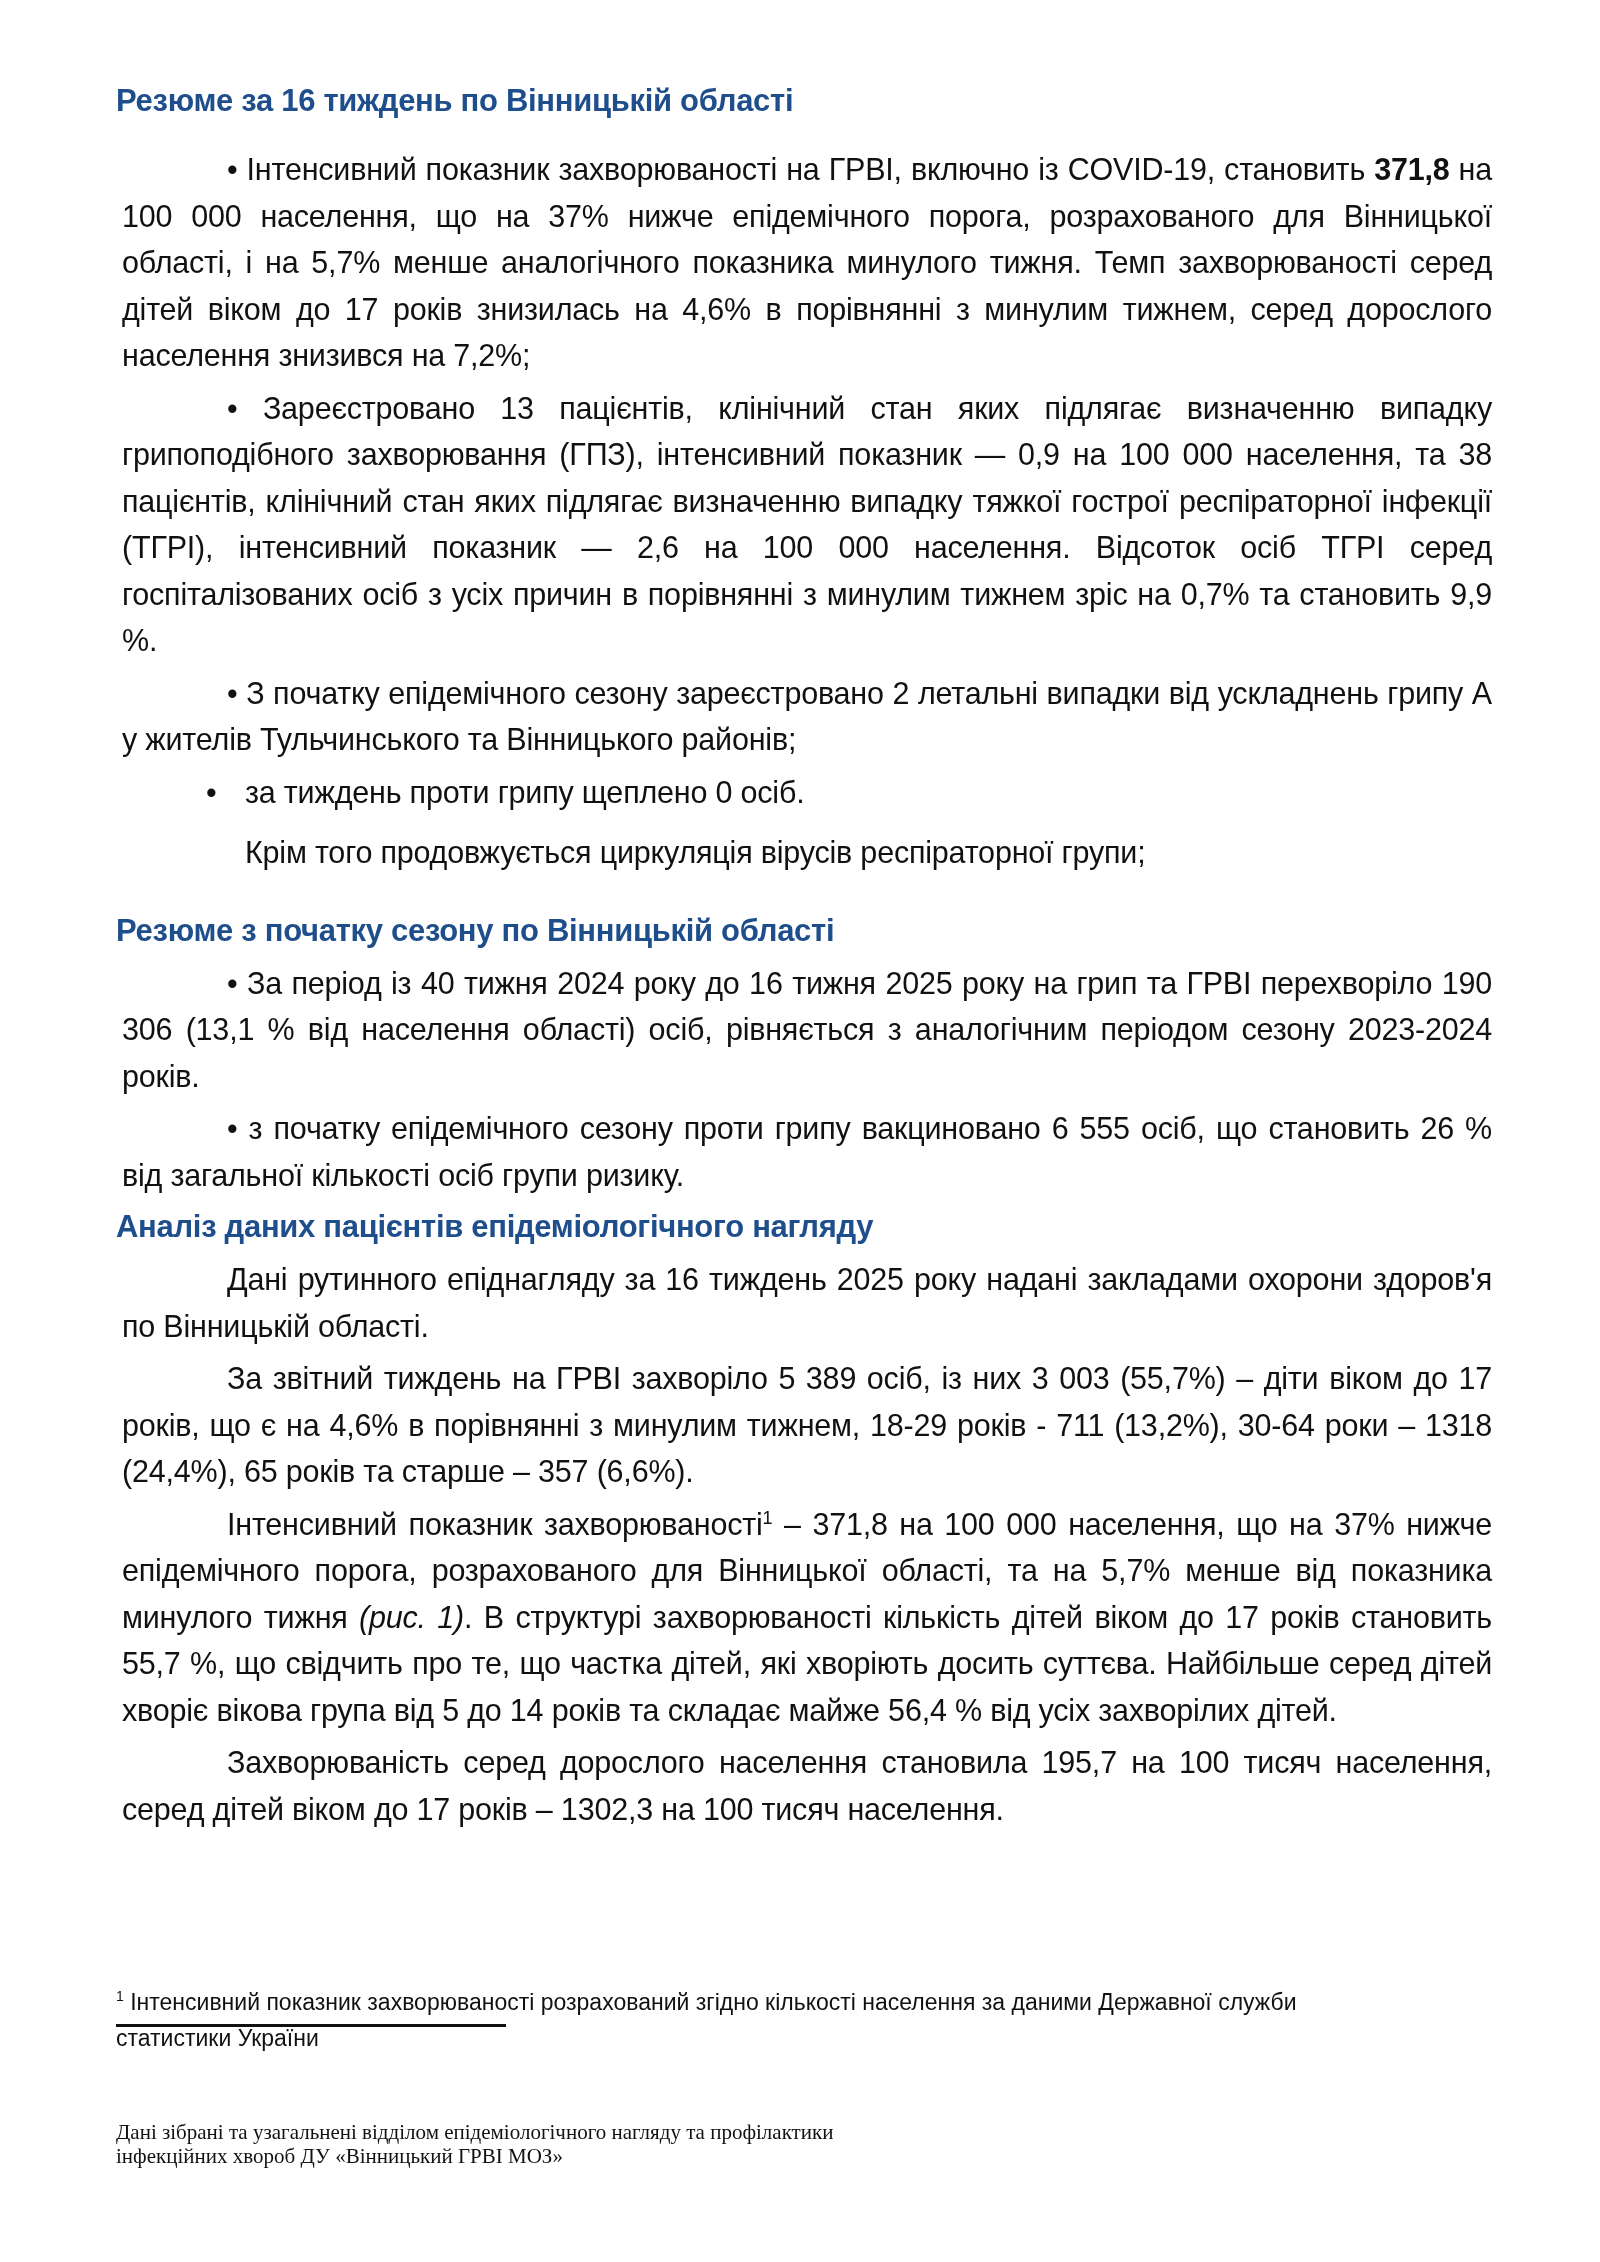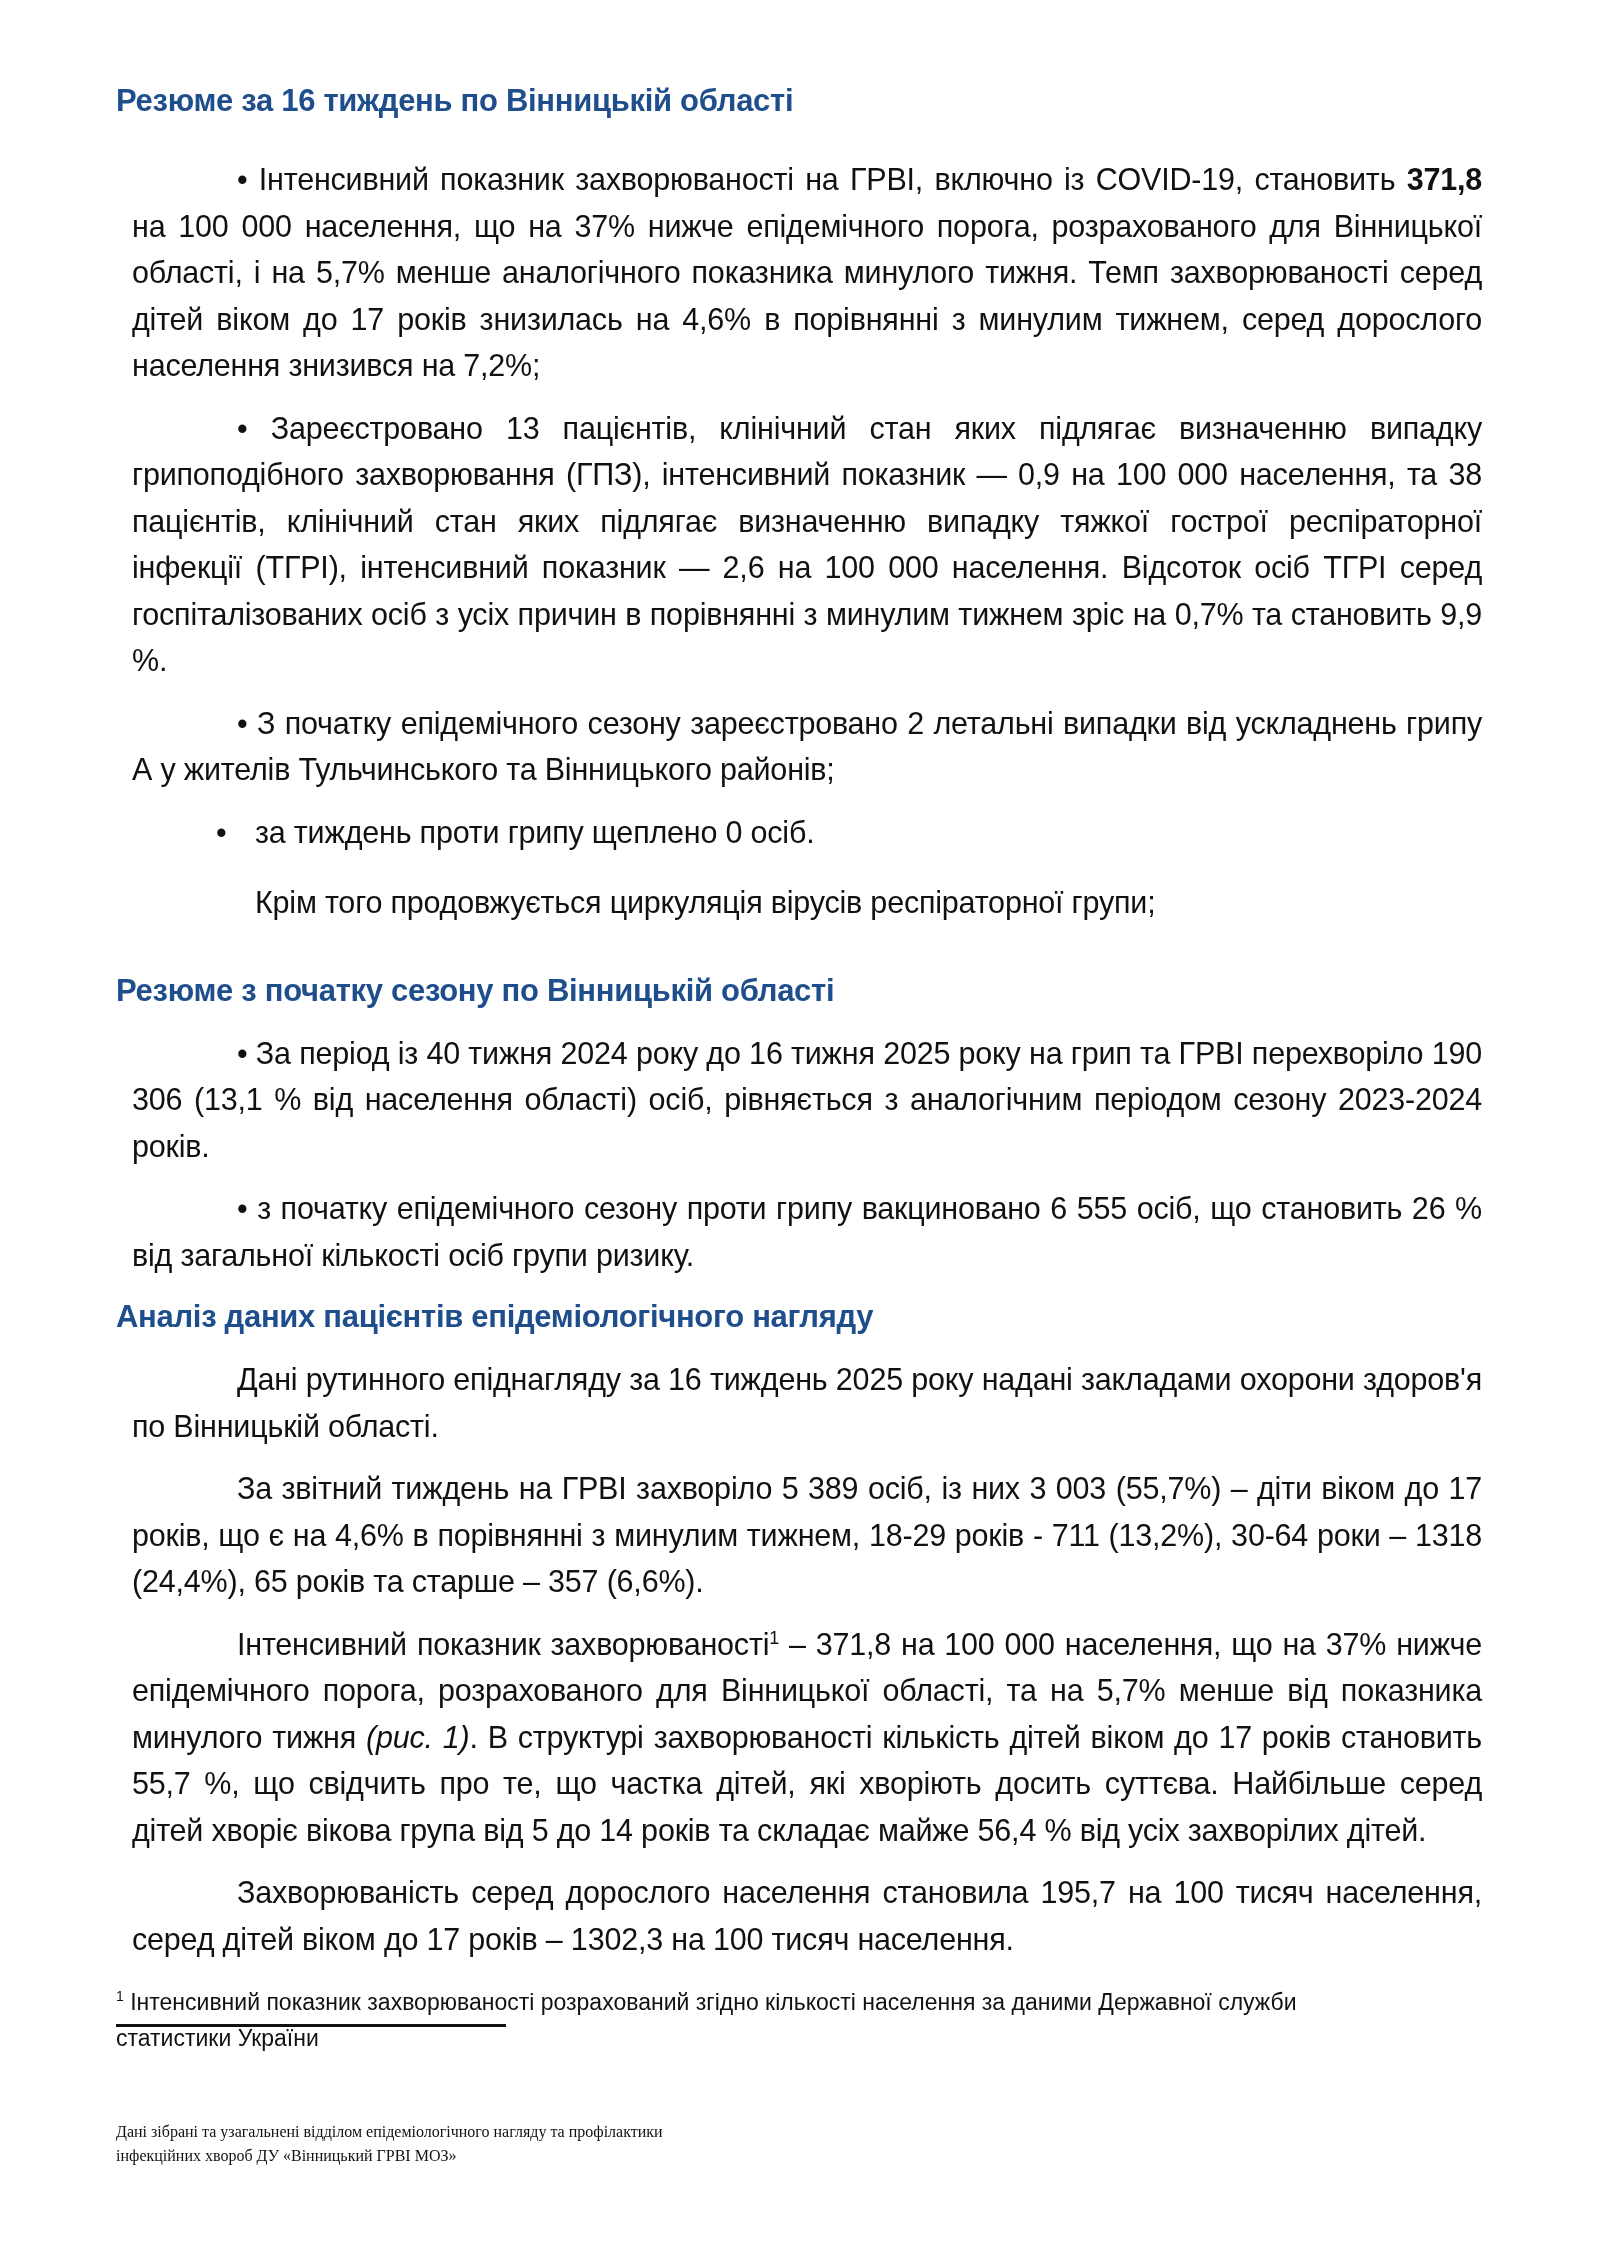--- a/index.html
+++ b/index.html
@@ -1,28 +1,28 @@
 <!DOCTYPE html>
 <html><head>
 <meta charset="utf-8">
 <style>
   html,body{margin:0;padding:0;background:#fff;}
   body{width:1600px;height:2262px;position:relative;overflow:hidden;font-family:"Liberation Sans",sans-serif;color:#111;}
   .page{position:absolute;left:116px;top:78px;width:1382px;}
   .h{color:#1f4e8c;font-weight:bold;font-size:31px;line-height:46px;margin:0;letter-spacing:-0.3px;}
-  p{margin:16px;font-size:30.5px;line-height:46.5px;text-align:justify;text-align-last:left;letter-spacing:-0.2px;}
+  p{margin:6px;font-size:30.5px;line-height:46.5px;text-align:justify;text-align-last:left;letter-spacing:-0.2px;}
   .ind{text-indent:105px;}
   .b2{padding-left:123px;text-indent:-123px;}
   .b2 .dot{display:inline-block;width:123px;text-indent:0;padding-left:84px;box-sizing:border-box;}
   sup{font-size:18px;line-height:0;}
   em{font-style:italic;}
   .fn-line{position:absolute;left:116px;top:2024px;width:390px;height:3px;background:#111;}
   .fn{position:absolute;left:116px;top:1984px;width:1300px;font-size:23px;line-height:36px;}
   .fn sup{font-size:14px;}
-  .footer{position:absolute;left:116px;top:2120px;width:800px;font-family:"Liberation Serif",serif;font-size:16px;line-height:24px;}
+  .footer{position:absolute;left:116px;top:2120px;width:800px;font-family:"Liberation Serif",serif;font-size:21px;line-height:24px;}
 </style>
 </head>
 <body>
 
 <div class="page">
   <h2 class="h">Резюме за 16 тиждень по Вінницькій області</h2>
   <div style="height:16px"></div>
   <p class="ind"><span>• Інтенсивний показник захворюваності на ГРВІ, включно із COVID-19, становить </span><b>371,8</b><span> на 100 000 населення, що на 37% нижче епідемічного порога, розрахованого для Вінницької області, і на 5,7% менше аналогічного показника минулого тижня. Темп захворюваності серед дітей віком до 17 років знизилась на 4,6% в порівнянні з минулим тижнем, серед дорослого населення знизився на 7,2%;</span></p>
   <p class="ind">• Зареєстровано 13 пацієнтів, клінічний стан яких підлягає визначенню випадку грипоподібного захворювання (ГПЗ), інтенсивний показник — 0,9 на 100 000 населення, та 38 пацієнтів, клінічний стан яких підлягає визначенню випадку тяжкої гострої респіраторної інфекції (ТГРІ),  інтенсивний показник — 2,6 на 100 000 населення. Відсоток  осіб ТГРІ серед госпіталізованих осіб з  усіх причин в порівнянні з минулим тижнем зріс на 0,7% та становить 9,9 %.</p>
   <p class="ind">• З початку епідемічного сезону зареєстровано 2 летальні випадки від ускладнень грипу А у жителів Тульчинського та Вінницького районів;</p>

